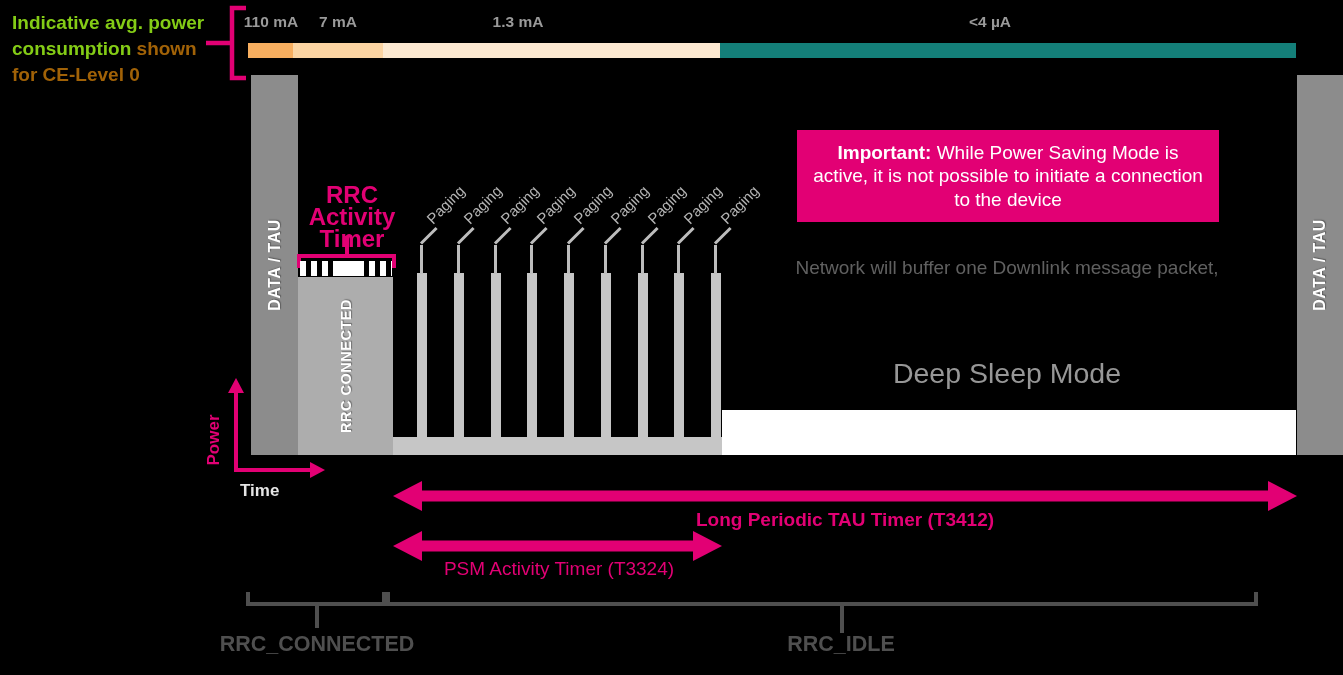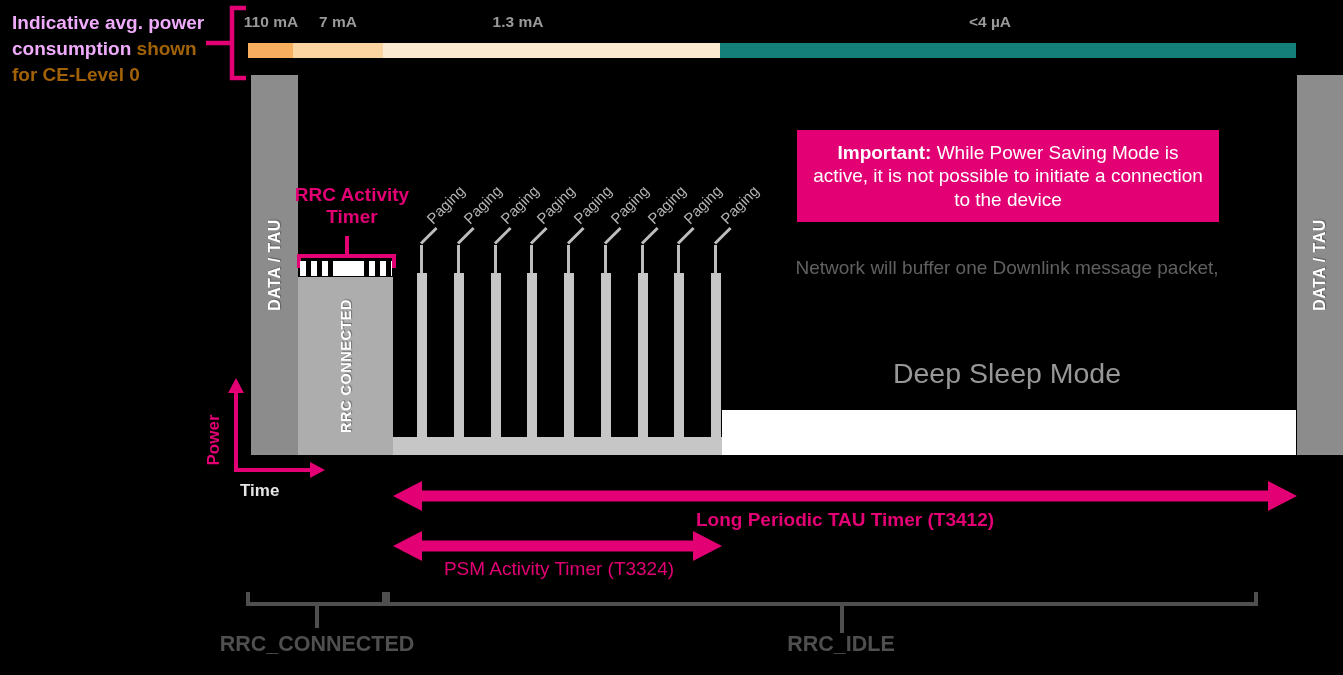--- a/index.html
+++ b/index.html
@@ -2,21 +2,21 @@
 <html><head>
 <meta charset="utf-8">
 <style>
   html,body{margin:0;padding:0;background:#000;}
   .stage{position:relative;width:1343px;height:675px;background:#000;overflow:hidden;
          font-family:"Liberation Sans", sans-serif;}
   .abs{position:absolute;}
 
   
   .intro{left:12px;top:10px;font-size:19px;font-weight:bold;line-height:26px;width:210px;}
-  .intro .hl{color:#f0abfc;}
+  .intro .hl{color:#84cc16;}
   .intro .rest{color:#a16207;}
 
   
   .scale-label{top:13px;transform:translateX(-50%);color:#9A9A9A;font-size:15.5px;font-weight:600;white-space:nowrap;}
   .sl-0{left:271px;} .sl-1{left:338px;} .sl-2{left:518px;} .sl-3{left:990px;}
   .seg{top:43px;height:15px;}
   .seg-0{left:248px;width:45px;} .seg-1{left:293px;width:90px;}
   .seg-2{left:383px;width:337px;} .seg-3{left:720px;width:576px;}
 
   
@@ -24,21 +24,21 @@
   .vtext{transform:rotate(-90deg);white-space:nowrap;color:#fff;font-weight:bold;
          text-shadow:1px 1px 1px rgba(40,40,40,.45);letter-spacing:.5px;}
   .bar-tau-l{left:251px;top:75px;width:47px;height:380px;background:#8C8C8C;}
   .bar-tau-r{left:1297px;top:75px;width:46px;height:380px;background:#8C8C8C;}
   .bar-tau-l .vtext,.bar-tau-r .vtext{font-size:16px;}
   .bar-rrc{left:298px;top:277px;width:95px;height:178px;background:#ADADAD;}
   .bar-rrc .vtext{font-size:14.5px;}
 
   
   .rrc-timer{left:352px;top:184px;transform:translateX(-50%);width:132px;text-align:center;
-             color:#E20074;font-size:19px;font-weight:bold;line-height:22px;}
+             color:#E20074;font-size:24px;font-weight:bold;line-height:22px;}
   .strip{left:300px;top:261px;width:92px;height:15px;display:flex;}
   .strip .ticks{width:34px;height:100%;background:repeating-linear-gradient(90deg,#fff 0 6px,#000 6px 11px);}
   .strip .mid{width:24px;height:100%;background:#fff;}
 
   
   .pg-group{left:417px;top:0;width:330px;height:455px;}
   .spike{position:absolute;top:273px;width:10px;height:164px;background:#C6C6C6;}
   .leader-v{position:absolute;top:245px;width:3px;height:29px;background:#BDBDBD;}
   .leader-d{position:absolute;top:242px;width:22px;height:3px;background:#BDBDBD;
             transform:rotate(-45deg);transform-origin:0 50%;}

